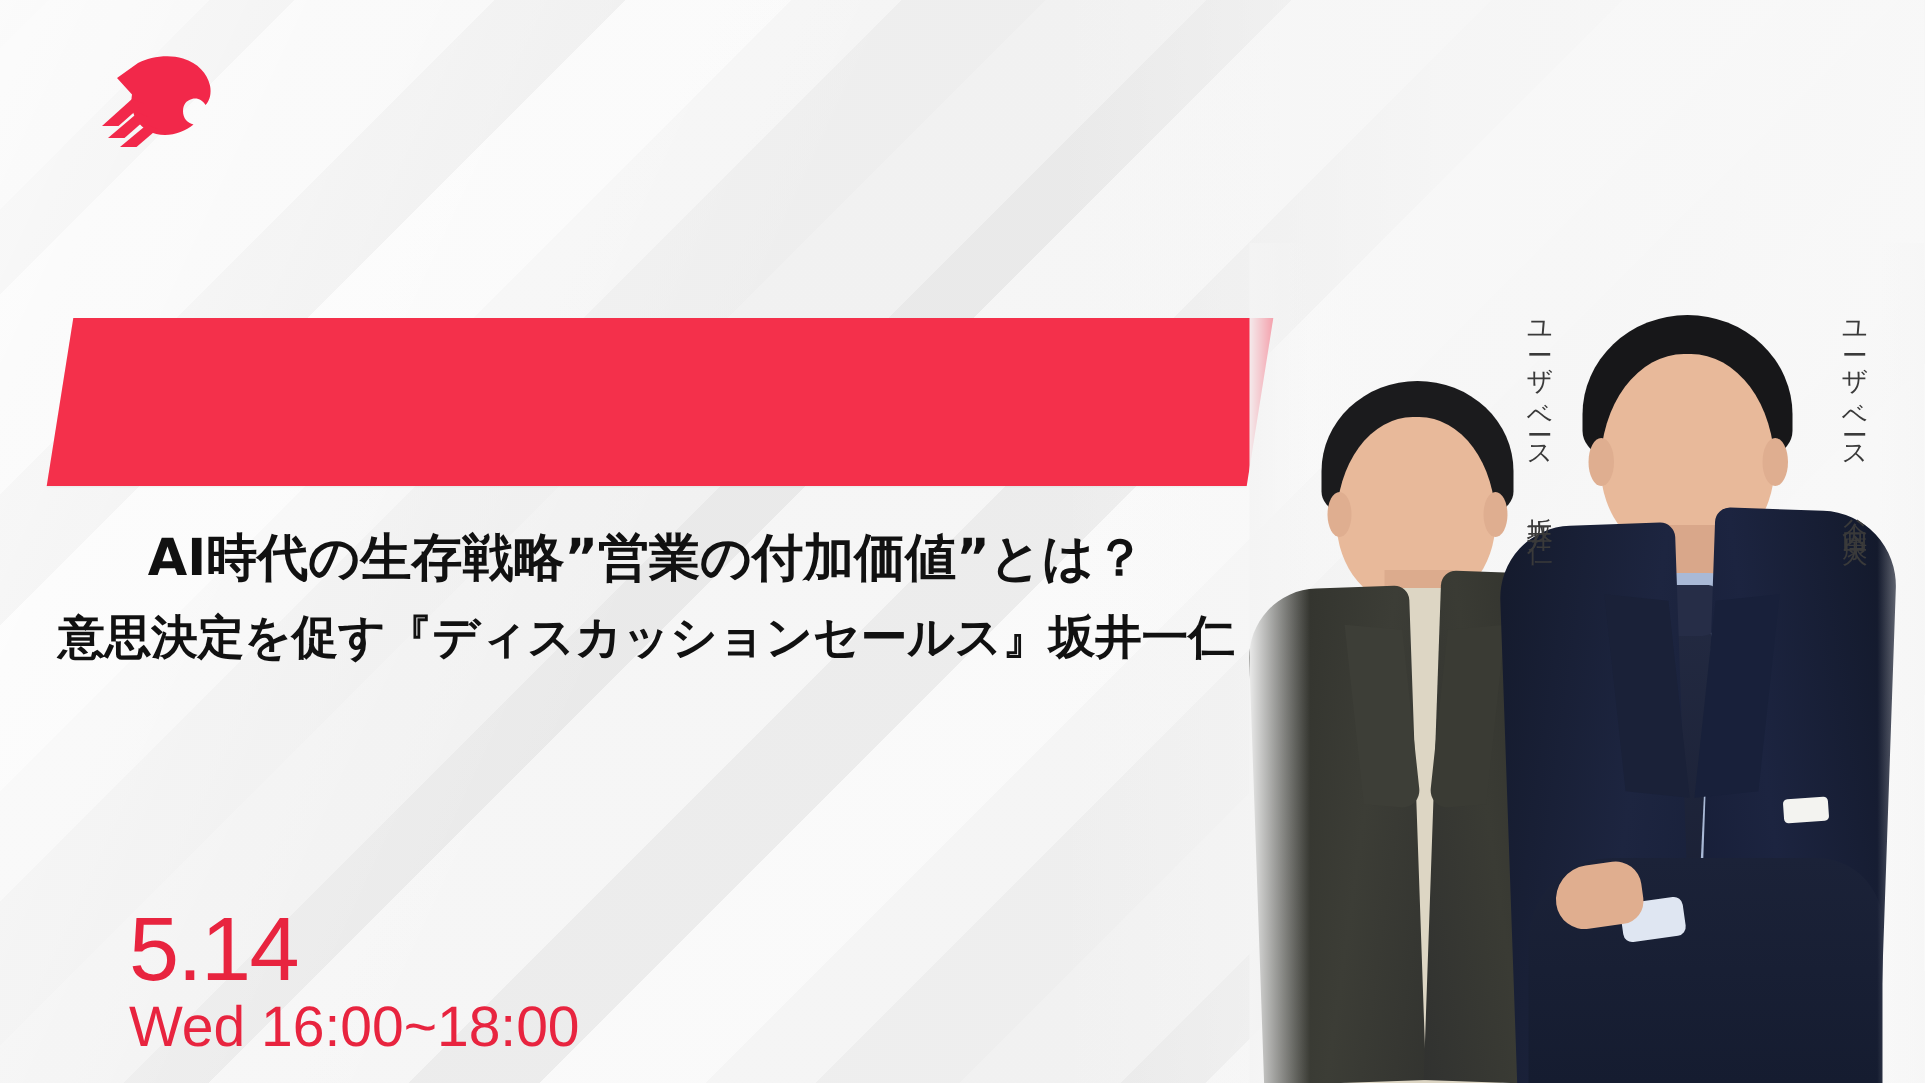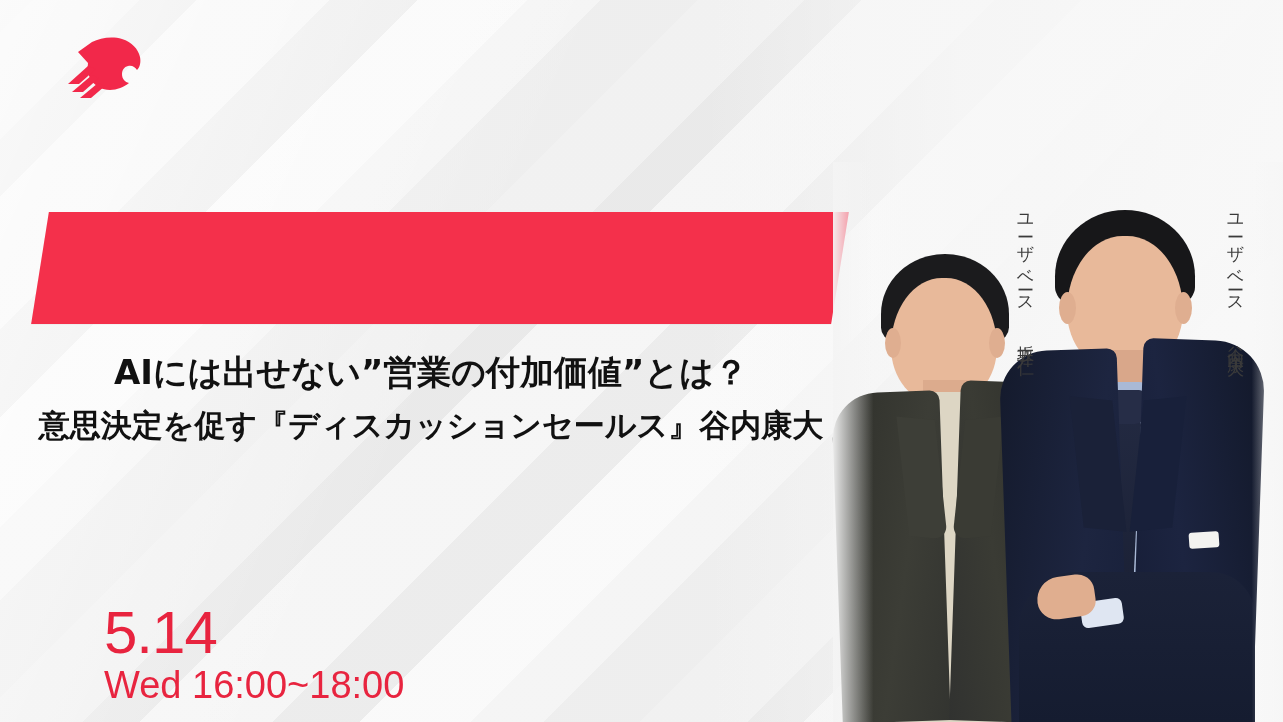--- a/index.html
+++ b/index.html
@@ -154,21 +154,21 @@
     flex-direction: column;
   }
   .date-main {
     font-size: 60px;
     line-height: 62px;
     font-weight: 400;
     letter-spacing: -1px;
     font-family: "Liberation Sans", "DejaVu Sans", sans-serif;
   }
   .date-time {
-    margin-left: 42px;
+    margin-left: 24px;
     font-size: 38px;
     line-height: 42px;
     font-weight: 400;
     letter-spacing: 0px;
     font-family: "Liberation Sans", "DejaVu Sans", sans-serif;
   }
 
   
   .photo-area {
     position: absolute;
@@ -353,22 +353,22 @@
     <svg class="logo-mark" viewBox="0 0 92 62" aria-hidden="true">
       <path fill="#f2284a" d="M30 6 C38 2 50 0 60 3 C70 6 76 13 78 21 C79 26 78 31 75 34 C73 31 70 29 66 30 C62 31 60 34 60 38 C60 43 63 46 67 47 C62 51 55 54 48 54 C40 54 33 50 29 44 C26 39 25 33 26 27 L16 16 Z"></path>
       <path fill="#f2284a" d="M26 30 L6 48 L17 48 L34 33 Z"></path>
       <path fill="#f2284a" d="M30 39 L10 56 L21 56 L37 42 Z"></path>
       <path fill="#f2284a" d="M36 47 L18 62 L29 62 L43 50 Z"></path>
     </svg>
   </div>
 
   <div class="title-banner"></div>
 
-  <div class="subtitle-1">AIには出せない”営業の付加価値”とは？</div>
-  <div class="subtitle-2">意思決定を促す『ディスカッションセールス』谷内康大</div>
+  <div class="subtitle-1">AI時代の生存戦略”営業の付加価値”とは？</div>
+  <div class="subtitle-2">意思決定を促す『ディスカッションセールス』坂井一仁</div>
 
   <div class="datetime">
     <span class="date-main">5.14</span>
     <span class="date-time">Wed 16:00~18:00</span>
   </div>
 
   <div class="photo-area">
 
     <div class="person person-a">
       <div class="hair a-hair"></div>

